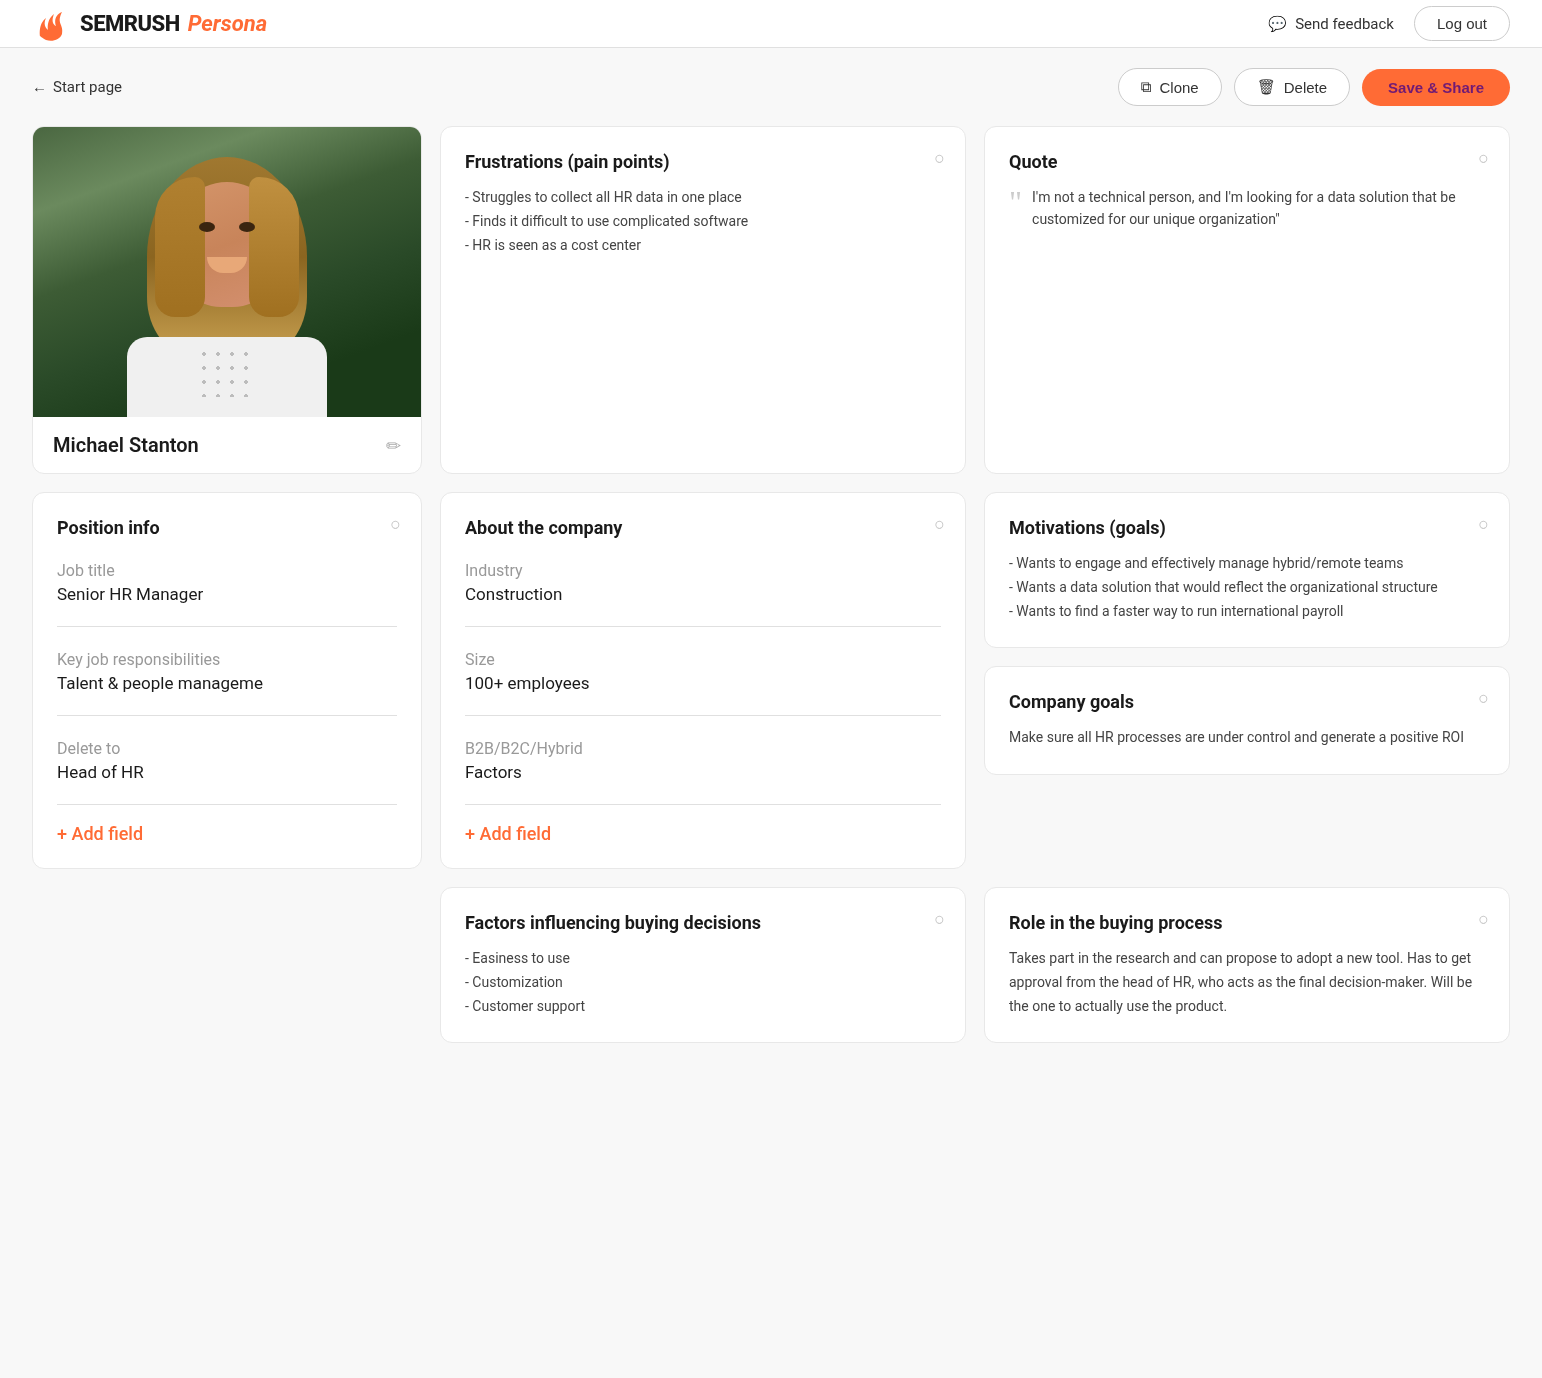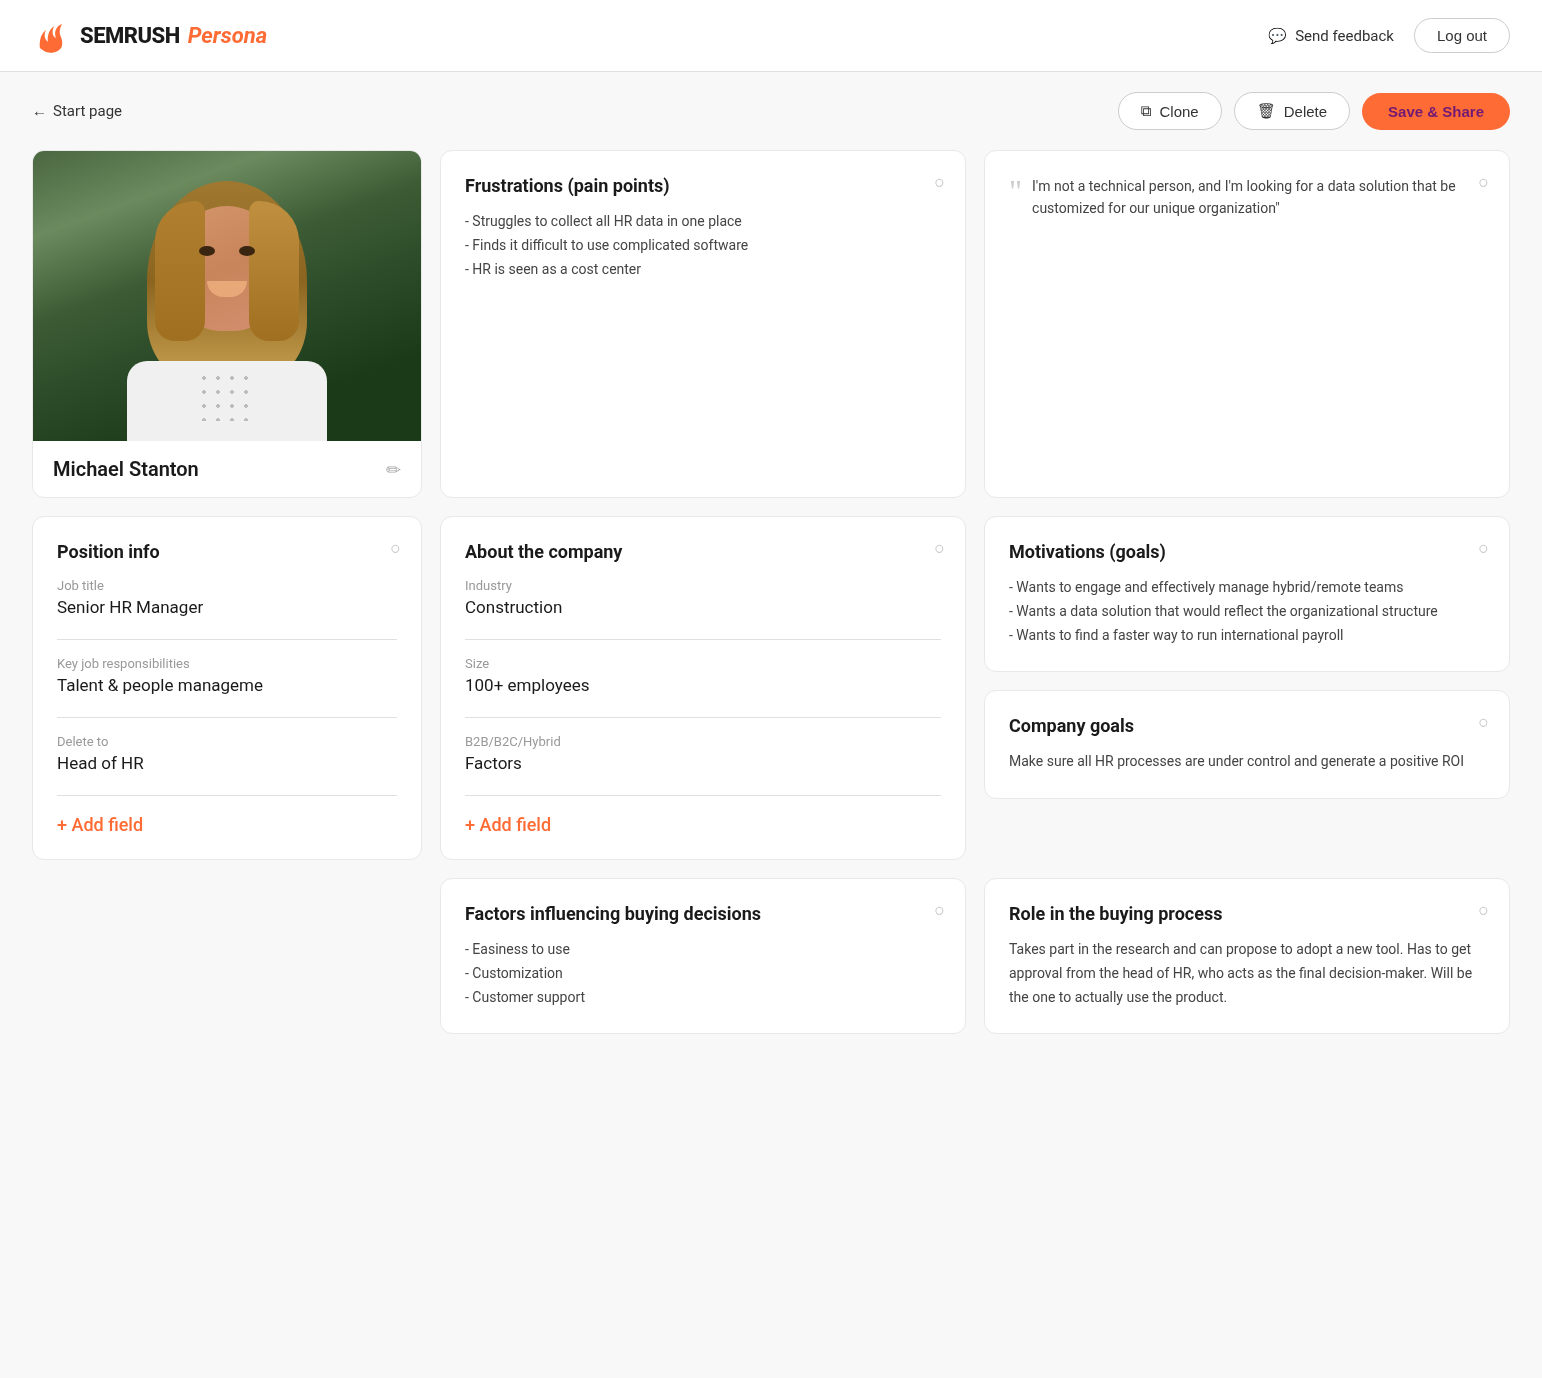--- a/index.html
+++ b/index.html
@@ -6,21 +6,21 @@
     body { font-family: -apple-system, BlinkMacSystemFont, 'Segoe UI', Roboto, sans-serif; background: #f8f8f8; color: #222; }
 
     
     .header {
       background: #fff;
       border-bottom: 1px solid #e0e0e0;
       display: flex;
       align-items: center;
       justify-content: space-between;
       padding: 0 32px;
-      height: 72px;
+      height: 48px;
     }
     .logo-area { display: flex; align-items: center; gap: 8px; }
     .logo-icon { width: 40px; height: 40px; }
     .logo-text-semrush { font-size: 22px; font-weight: 800; color: #1a1a1a; letter-spacing: -0.5px; }
     .logo-text-persona { font-size: 22px; font-weight: 700; color: #ff6b35; font-style: italic; }
     .header-right { display: flex; align-items: center; gap: 20px; }
     .send-feedback { display: flex; align-items: center; gap: 8px; font-size: 15px; color: #333; cursor: pointer; text-decoration: none; }
     .logout-btn {
       border: 1.5px solid #ccc;
       border-radius: 20px;
@@ -88,24 +88,24 @@
       color: #1a1a1a;
     }
     .card-hint-icon {
       position: absolute;
       top: 20px;
       right: 20px;
       color: #c0c0c0;
       font-size: 18px;
     }
     .field-label {
-      font-size: 13px;
+      font-size: 16px;
       color: #999;
       margin-bottom: 4px;
-      margin-top: 16px;
+      margin-top: 23px;
     }
     .field-value {
       font-size: 17px;
       color: #1a1a1a;
       font-weight: 400;
       padding-bottom: 22px;
       border-bottom: 1px solid #e0e0e0;
     }
     .add-field-link {
       display: flex;
@@ -301,20 +301,21 @@
   <div class="card frustrations-card" style="grid-column:2; grid-row:1;">
     <span class="card-hint-icon">○</span>
     <div class="card-title">Frustrations (pain points)</div>
     <div class="bullet-text" style="white-space:pre-line;">- Struggles to collect all HR data in one place
 -  Finds it difficult to use complicated software
 - HR is seen as a cost center</div>
   </div>
 
   <div class="card quote-card" style="grid-column:3; grid-row:1;">
     <span class="card-hint-icon">○</span>
+    <div class="card-title">Quote</div>
     <div style="display:flex;align-items:flex-start;">
       <span class="quote-mark">"</span>
       <span class="quote-text">I'm not a technical person, and I'm looking for a data solution that be customized for our unique organization"</span>
     </div>
   </div>
 
   <div class="card about-card" style="grid-column:2; grid-row:2;">
     <span class="card-hint-icon">○</span>
     <div class="card-title">About the company</div>
     <div class="field-label">Industry</div>

